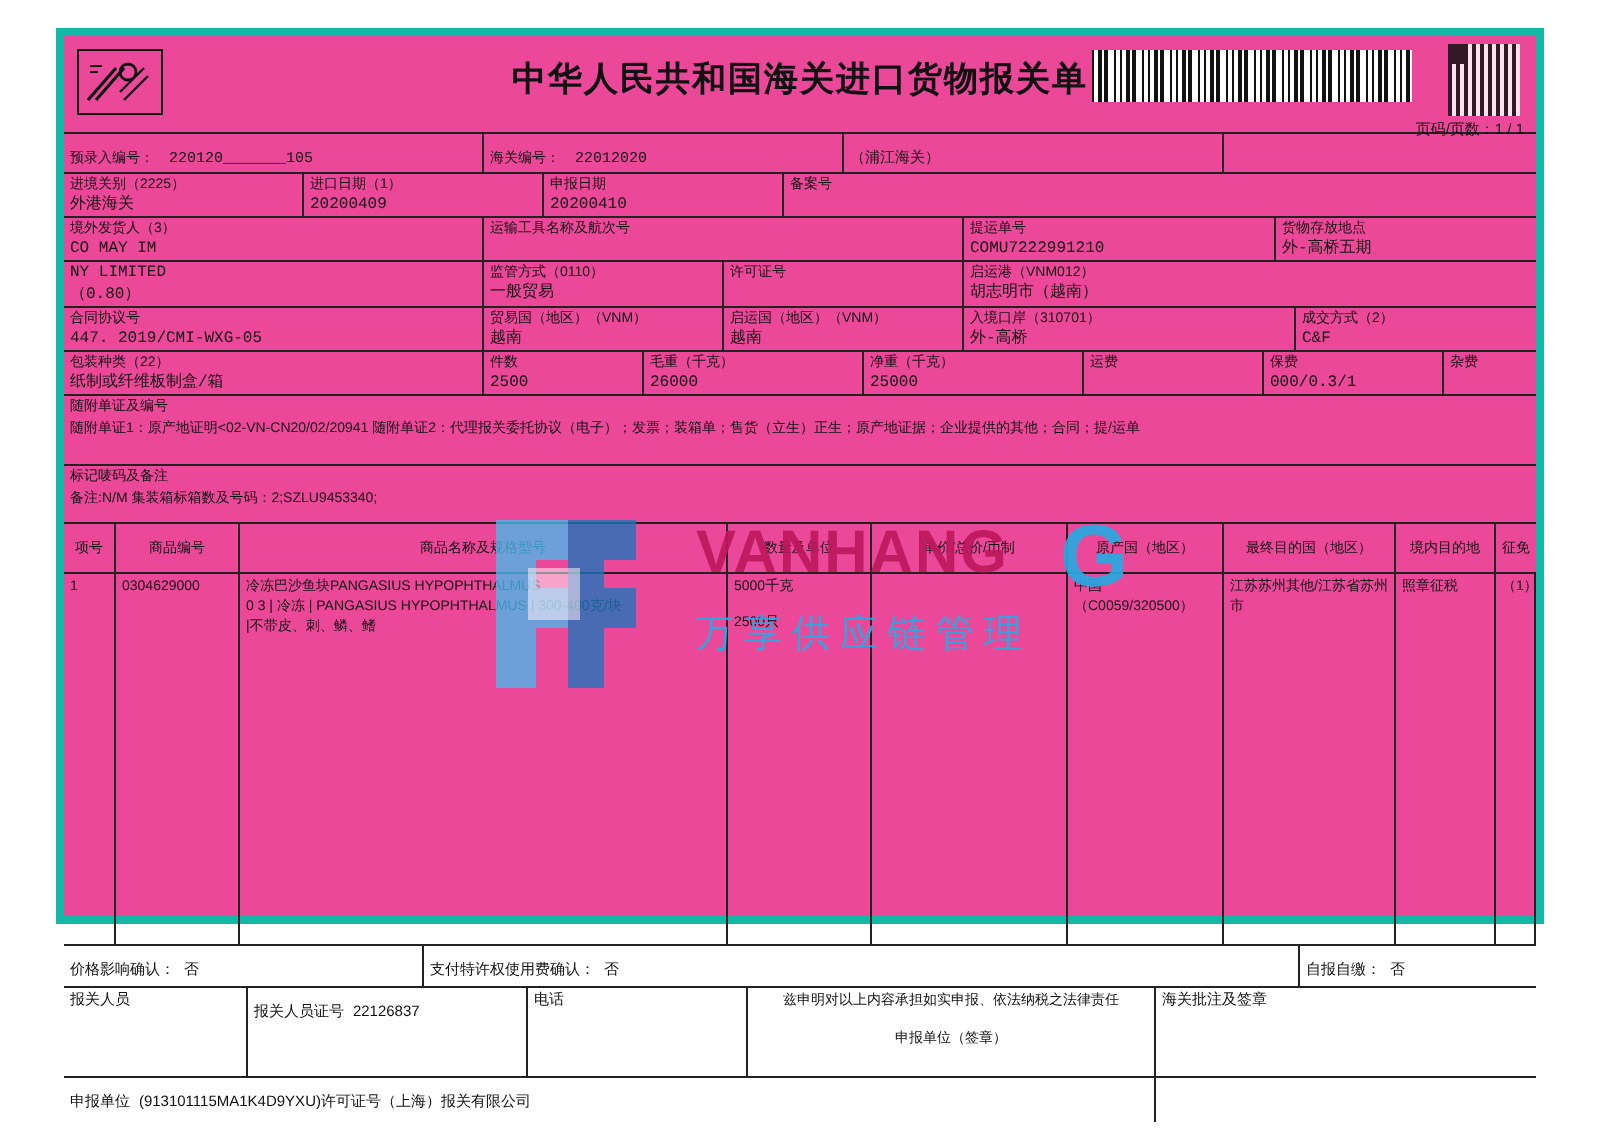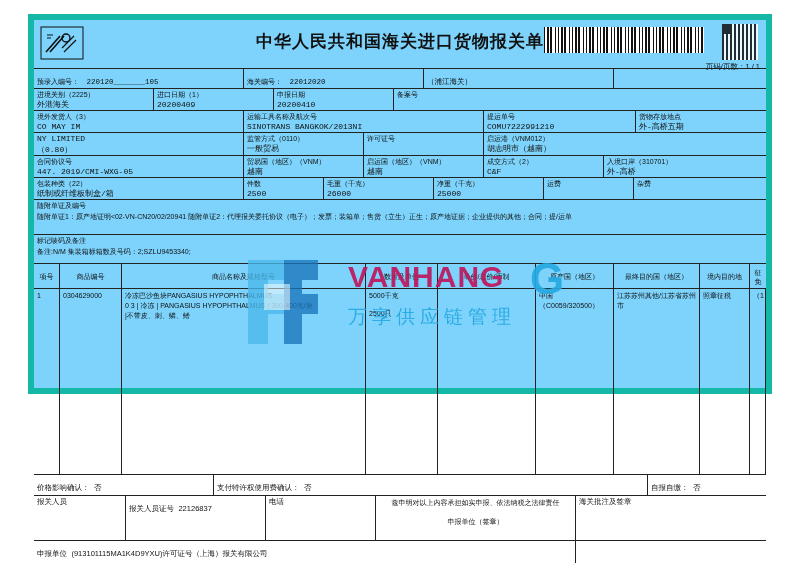--- a/index.html
+++ b/index.html
@@ -12,23 +12,23 @@
     overflow: hidden;
   }
   #sheet {
     position: relative;
     width: 800px; height: 564px;
     background: #fff;
   }
   .frame {
     position: absolute;
     left: 28px; top: 14px;
-    width: 744px; height: 380px;
-    border: 6px solid #14b8a6;
-    background: #7dd3fc;
+    width: 744px; height: 448px;
+    border: 4px solid #14b8a6;
+    background: #ec4899;
   }
   
   .hdr {
     position: relative;
     height: 48px;
   }
   .logo {
     position: absolute; left: 6px; top: 6px;
     width: 44px; height: 34px;
   }
@@ -172,21 +172,20 @@
       </div>
     </div>
 
     <div class="row">
       <div class="cell" style="width:210px">
         <div class="lbl">境外发货人（3）</div>
         <div class="val">CO MAY IM</div>
       </div>
       <div class="cell" style="width:240px">
         <div class="lbl">运输工具名称及航次号</div>
-        <div class="val">SINOTRANS BANGKOK/2013NI</div>
       </div>
       <div class="cell" style="flex:1">
         <div class="lbl">提运单号</div>
         <div class="val">COMU7222991210</div>
       </div>
       <div class="cell" style="width:130px">
         <div class="lbl">货物存放地点</div>
         <div class="val">外-高桥五期</div>
       </div>
     </div>
@@ -216,27 +215,27 @@
         <div class="val">447. 2019/CMI-WXG-05</div>
       </div>
       <div class="cell" style="width:120px">
         <div class="lbl">贸易国（地区）（VNM）</div>
         <div class="val">越南</div>
       </div>
       <div class="cell" style="width:120px">
         <div class="lbl">启运国（地区）（VNM）</div>
         <div class="val">越南</div>
       </div>
+      <div class="cell" style="flex:1">
+        <div class="lbl">入境口岸（310701）</div>
+        <div class="val">外-高桥</div>
+      </div>
       <div class="cell" style="width:120px">
         <div class="lbl">成交方式（2）</div>
         <div class="val">C&amp;F</div>
-      </div>
-      <div class="cell" style="flex:1">
-        <div class="lbl">入境口岸（310701）</div>
-        <div class="val">外-高桥</div>
       </div>
     </div>
 
     <div class="row">
       <div class="cell" style="width:210px">
         <div class="lbl">包装种类（22）</div>
         <div class="val">纸制或纤维板制盒/箱</div>
       </div>
       <div class="cell" style="width:80px">
         <div class="lbl">件数</div>
@@ -246,20 +245,24 @@
         <div class="lbl">毛重（千克）</div>
         <div class="val">26000</div>
       </div>
       <div class="cell" style="width:110px">
         <div class="lbl">净重（千克）</div>
         <div class="val">25000</div>
       </div>
       <div class="cell" style="width:90px">
         <div class="lbl">运费</div>
         <div class="val"></div>
+      </div>
+      <div class="cell" style="width:90px">
+        <div class="lbl">保费</div>
+        <div class="val">000/0.3/1</div>
       </div>
       <div class="cell" style="flex:1">
         <div class="lbl">杂费</div>
         <div class="val"></div>
       </div>
     </div>
 
     <div class="row">
       <div class="cell" style="flex:1; min-height:34px">
         <div class="lbl">随附单证及编号</div>

